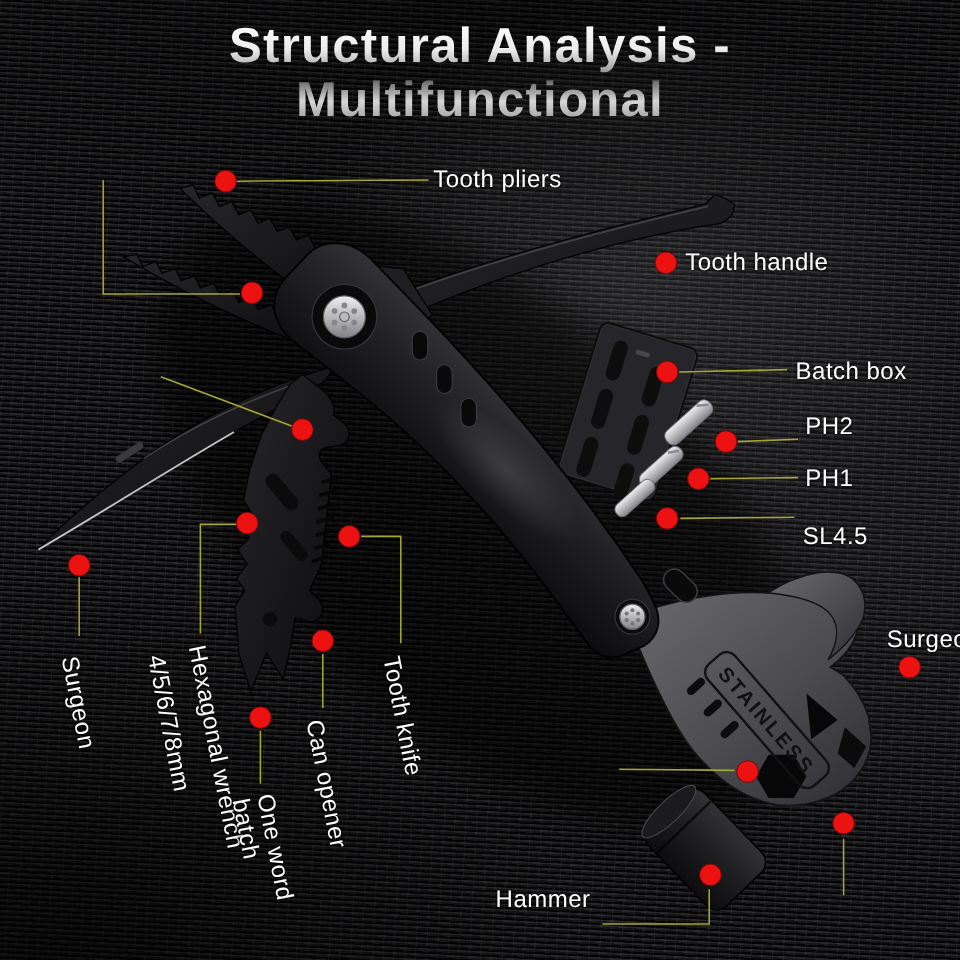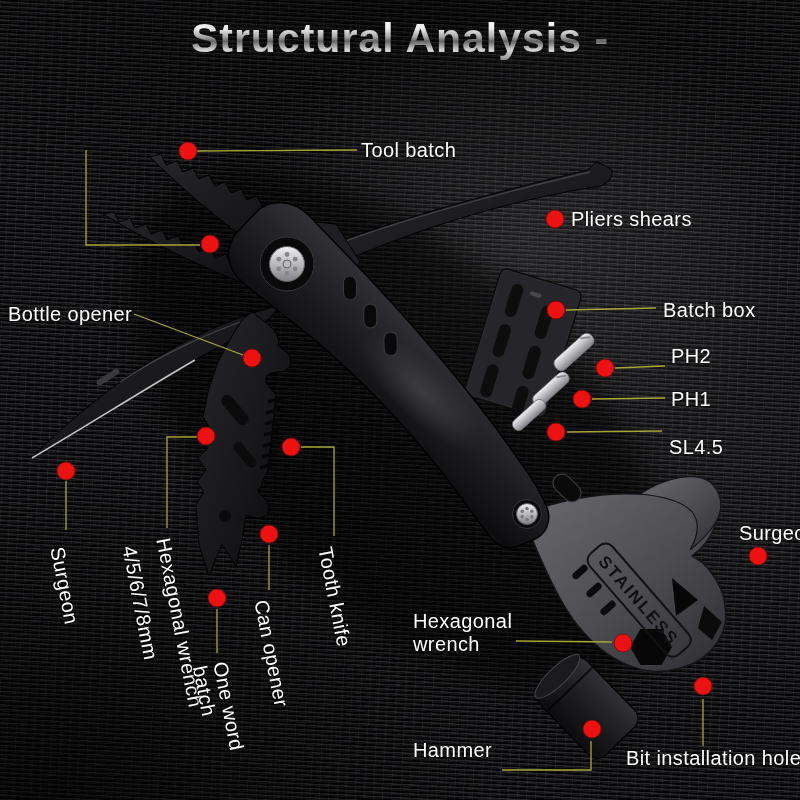--- a/index.html
+++ b/index.html
@@ -238,36 +238,31 @@
       <circle cx="758" cy="556" r="9"></circle>
       <circle cx="217" cy="598" r="9"></circle>
       <circle cx="623" cy="643" r="9"></circle>
       <circle cx="703" cy="686" r="9"></circle>
       <circle cx="592" cy="729" r="9"></circle>
     </g>
   </svg>
 
   <div class="title">
     <div>Structural Analysis -</div>
+    <div>Multifunctional</div>
   </div>
 
-  <div class="lbl" style="left:361px;top:139px">Tool batch</div>
-  <div class="lbl" style="left:571px;top:208px">Pliers shears</div>
-  <div class="lbl" style="left:8px;top:303px">Bottle opener</div>
+  <div class="lbl" style="left:361px;top:139px">Tooth pliers</div>
+  <div class="lbl" style="left:571px;top:208px">Tooth handle</div>
   <div class="lbl" style="left:663px;top:299px">Batch box</div>
   <div class="lbl" style="left:671px;top:345px">PH2</div>
   <div class="lbl" style="left:671px;top:388px">PH1</div>
   <div class="lbl" style="left:669px;top:436px">SL4.5</div>
   <div class="lbl" style="left:739px;top:522px">Surgeon</div>
-  <div class="lbl" style="left:413px;top:610px">
-    <div>Hexagonal</div>
-    <div>wrench</div>
-  </div>
   <div class="lbl" style="left:413px;top:739px">Hammer</div>
-  <div class="lbl" style="left:626px;top:747px">Bit installation hole</div>
 
   <div class="lbl rot" style="left:68px;top:545px">Surgeon</div>
   <div class="lbl rot" style="left:140px;top:544px">4/5/6/7/8mm</div>
   <div class="lbl rot" style="left:174px;top:536px">Hexagonal wrench</div>
   <div class="lbl rot" style="left:336px;top:545px">Tooth knife</div>
   <div class="lbl rot" style="left:272px;top:598px">Can opener</div>
   <div class="lbl rot" style="left:230px;top:660px;line-height:21px">
     <div>One word</div>
     <div>batch</div>
   </div>

